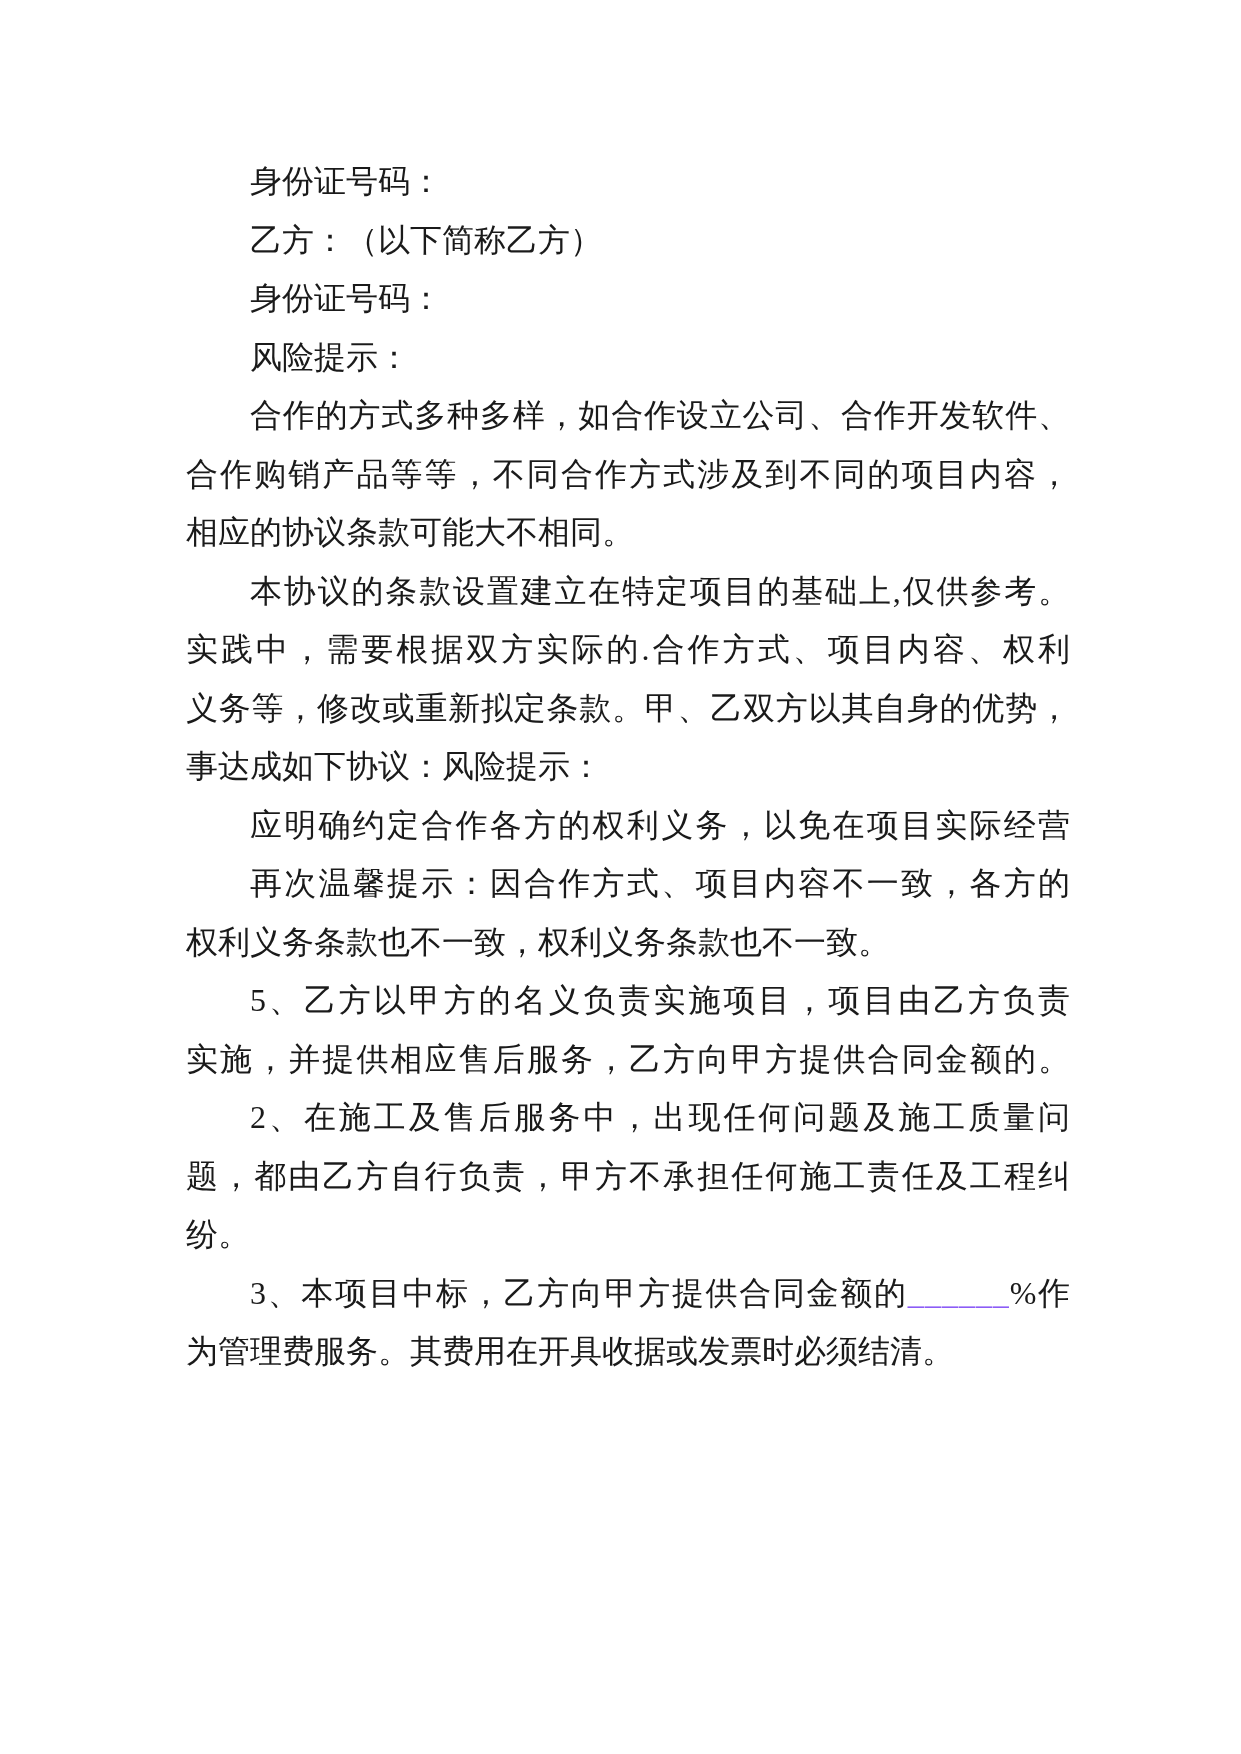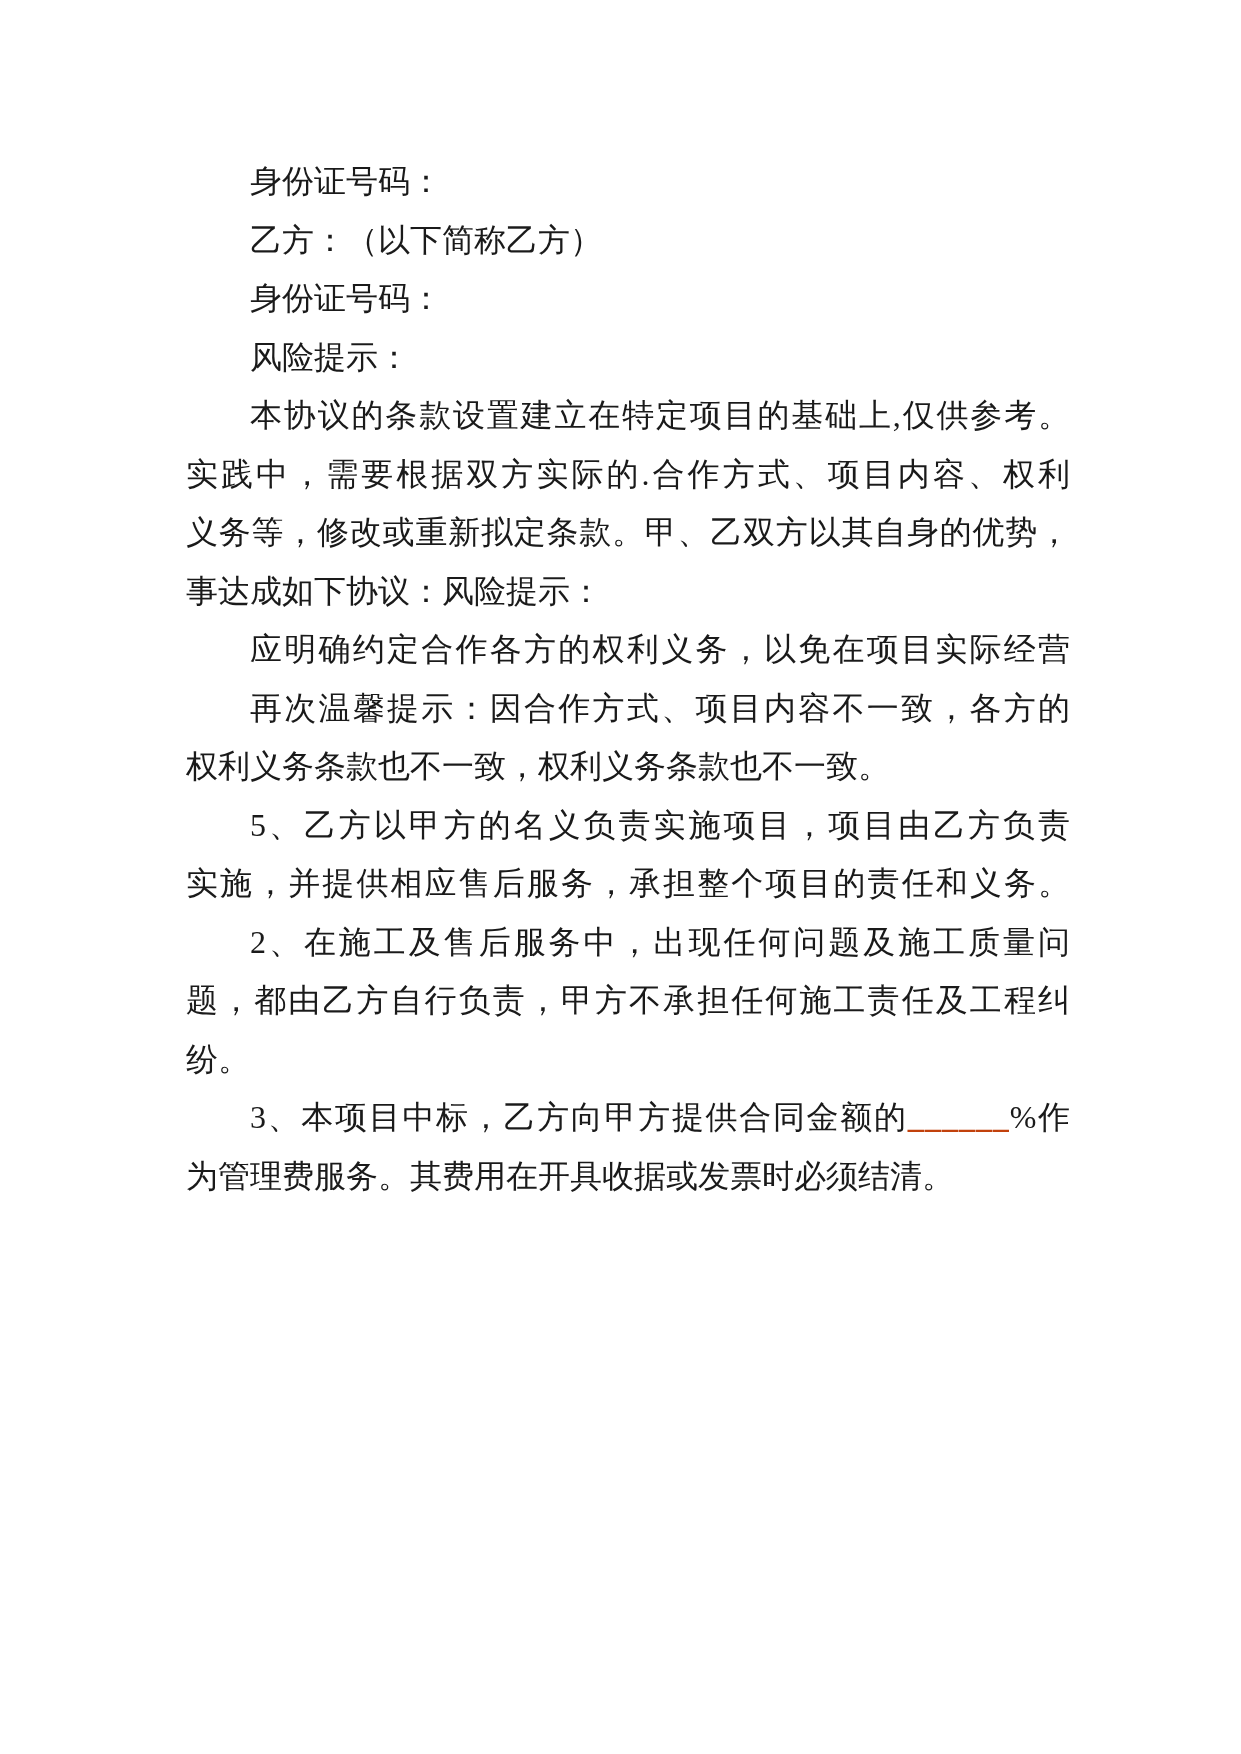--- a/index.html
+++ b/index.html
@@ -36,58 +36,62 @@
     height: 58.5px;
   }
   .line.indent {
     text-indent: 2em;
   }
   .line.fill {
     text-align: justify;
     text-align-last: justify;
   }
   .blank {
-    color: #c2410c;
+    color: #8b5cf6;
     letter-spacing: 1px;
-    font-weight: bold;
   }
 </style>
 </head>
 <body>
 
 <div class="page">
   <div class="doc-content">
       <div class="para">
         <div class="line indent">身份证号码：</div>
       </div>
       <div class="para">
         <div class="line indent">乙方：（以下简称乙方）</div>
       </div>
       <div class="para">
         <div class="line indent">身份证号码：</div>
       </div>
       <div class="para">
         <div class="line indent">风险提示：</div>
       </div>
       <div class="para">
+        <div class="line indent fill">合作的方式多种多样，如合作设立公司、合作开发软件、</div>
+        <div class="line fill">合作购销产品等等，不同合作方式涉及到不同的项目内容，</div>
+        <div class="line">相应的协议条款可能大不相同。</div>
+      </div>
+      <div class="para">
         <div class="line indent fill">本协议的条款设置建立在特定项目的基础上,仅供参考。</div>
         <div class="line fill">实践中，需要根据双方实际的.合作方式、项目内容、权利</div>
         <div class="line fill">义务等，修改或重新拟定条款。甲、乙双方以其自身的优势，</div>
         <div class="line">事达成如下协议：风险提示：</div>
       </div>
       <div class="para">
         <div class="line indent fill">应明确约定合作各方的权利义务，以免在项目实际经营</div>
       </div>
       <div class="para">
         <div class="line indent fill">再次温馨提示：因合作方式、项目内容不一致，各方的</div>
         <div class="line">权利义务条款也不一致，权利义务条款也不一致。</div>
       </div>
       <div class="para">
         <div class="line indent fill">5、乙方以甲方的名义负责实施项目，项目由乙方负责</div>
-        <div class="line fill">实施，并提供相应售后服务，承担整个项目的责任和义务。</div>
+        <div class="line fill">实施，并提供相应售后服务，乙方向甲方提供合同金额的。</div>
       </div>
       <div class="para">
         <div class="line indent fill">2、在施工及售后服务中，出现任何问题及施工质量问</div>
         <div class="line fill">题，都由乙方自行负责，甲方不承担任何施工责任及工程纠</div>
         <div class="line">纷。</div>
       </div>
       <div class="para">
         <div class="line indent fill"><span>3、本项目中标，乙方向甲方提供合同金额的</span><span class="blank">______</span><span>%作</span></div>
         <div class="line">为管理费服务。其费用在开具收据或发票时必须结清。</div>
       </div>

